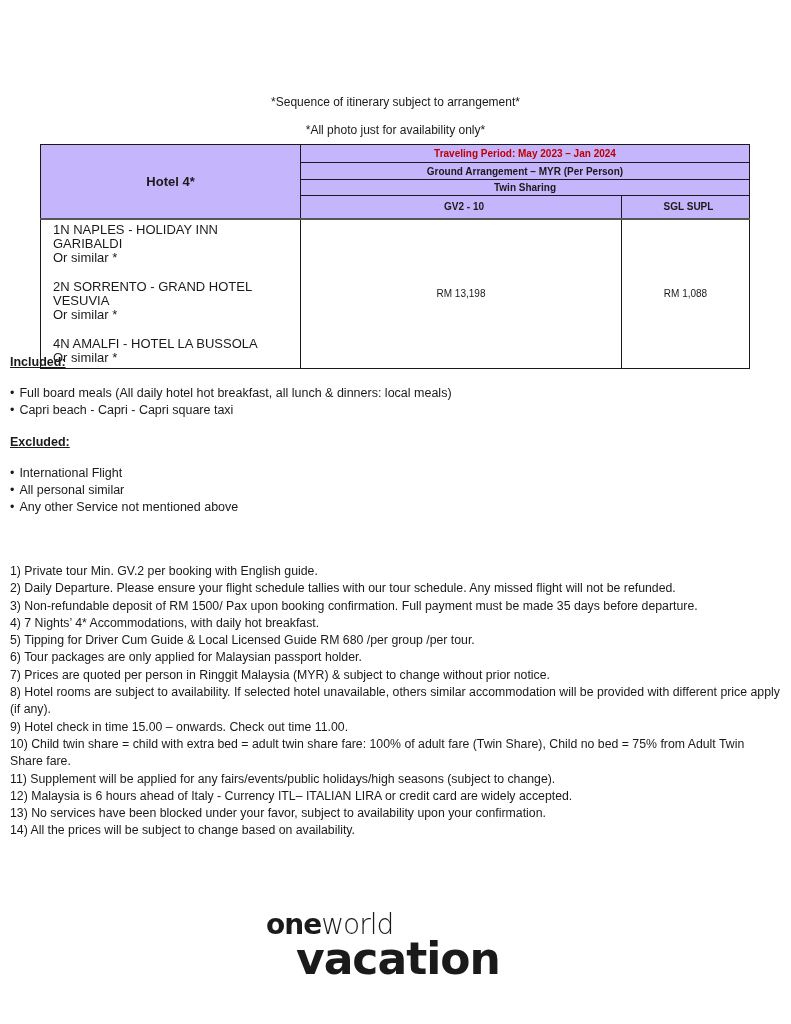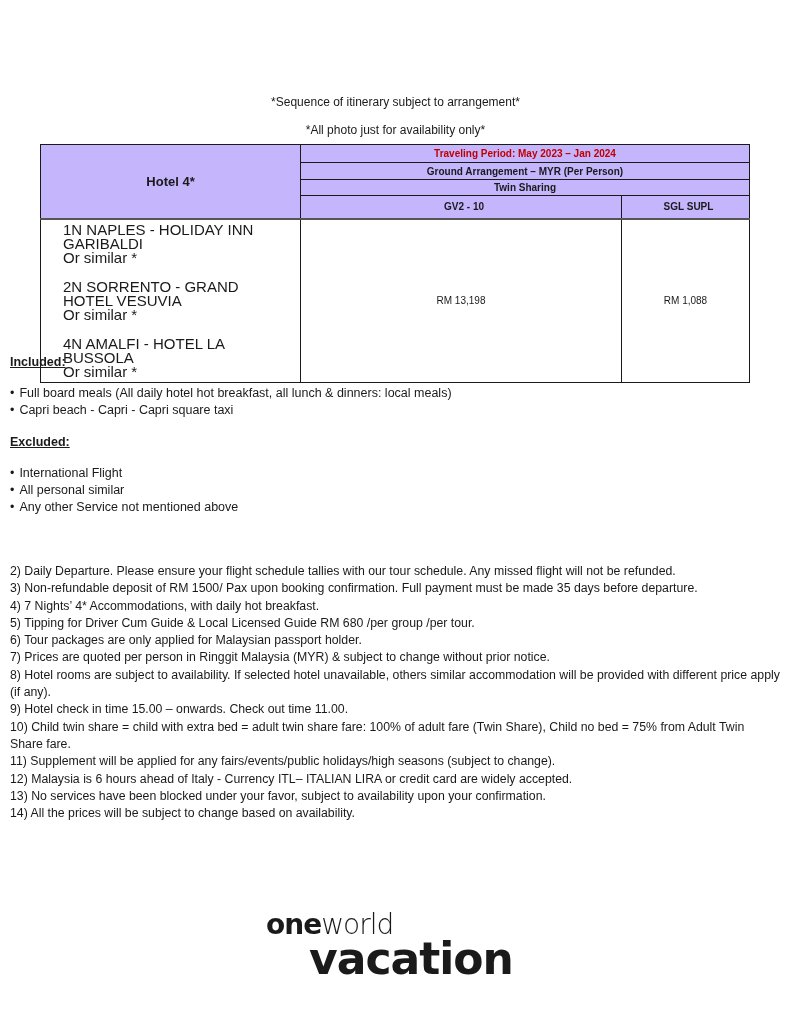--- a/index.html
+++ b/index.html
@@ -16,38 +16,38 @@
   }
   table.price td { border: 1px solid #1a1a1a; text-align: center; vertical-align: middle; }
   .green { background: #c4b5fd; font-weight: bold; }
   .hotel-head { width: 260px; font-size: 13px; font-weight: bold; }
   .period { color: #c00000; }
   .r1 td { height: 18px; }
   .r2 td { height: 17px; }
   .r3 td { height: 16px; }
   .r4 td { height: 23px; padding-left: 6px; }
   tr.body-row td { height: 118px; border-top: 2px solid #555; }
-  .hotels { text-align: left !important; vertical-align: top !important; padding: 3px 22px; font-size: 15px; line-height: 14px; }
+  .hotels { text-align: left !important; vertical-align: top !important; padding: 3px 12px; font-size: 13px; line-height: 14px; }
   .hotel-block { margin-bottom: 15px; }
   .hotel-block:last-child { margin-bottom: 0; }
   .sec { position: absolute; left: 10px; font-size: 12.5px; }
   .sec-title { font-weight: bold; text-decoration: underline; font-size: 12.5px; }
   ul.bul { list-style: none; margin-top: 16px; }
   ul.bul li { line-height: 17px; }
   ul.bul li::before { content: "\2022"; margin-right: 5px; }
   #included { top: 355px; }
   #excluded { top: 435px; }
   #remarks { top: 544px; width: 770px; }
   ol.rem { list-style: none; margin-top: 19px; }
   ol.rem li { line-height: 17.3px; font-size: 12.3px; }
   .logo { position: absolute; left: 266px; top: 908px; width: 260px; line-height: 34px; }
   .logo .l1 { font-size: 28px; letter-spacing: -1px; }
   .logo .one { font-weight: 900; font-family: "DejaVu Sans", sans-serif; }
   .logo .world { font-weight: 300; font-family: "DejaVu Sans", sans-serif; }
-  .logo .l2 { font-size: 44px; font-weight: 900; font-family: "DejaVu Sans", sans-serif; padding-left: 30px; letter-spacing: -1px; text-align: center; }
+  .logo .l2 { font-size: 44px; font-weight: 900; font-family: "DejaVu Sans", sans-serif; padding-left: 30px; letter-spacing: -1px; }
 </style>
 </head>
 <body>
 
 <div class="note" id="note1">*Sequence of itinerary subject to arrangement*</div>
 <div class="note" id="note2">*All photo just for availability only*</div>
 
 <table class="price">
   <tbody>
       <tr class="r1">
@@ -97,20 +97,21 @@
   <div class="sec-title">Excluded:</div>
   <ul class="bul">
     <li>International Flight</li>
     <li>All personal similar</li>
     <li>Any other Service not mentioned above</li>
   </ul>
 </div>
 
 <div class="sec" id="remarks">
   <ol class="rem">
+    <li>1) Private tour Min. GV.2 per booking with English guide.</li>
     <li>2) Daily Departure. Please ensure your flight schedule tallies with our tour schedule. Any missed flight will not be refunded.</li>
     <li>3)  Non-refundable deposit of RM 1500/ Pax upon booking confirmation. Full payment must be made 35 days before departure.</li>
     <li>4) 7 Nights’ 4* Accommodations, with daily hot breakfast.</li>
     <li>5) Tipping for Driver Cum Guide &amp; Local Licensed Guide RM 680 /per group /per tour.</li>
     <li>6) Tour packages are only applied for Malaysian passport holder.</li>
     <li>7) Prices are quoted per person in Ringgit Malaysia (MYR) &amp; subject to change without prior notice.</li>
     <li>8) Hotel rooms are subject to availability. If selected hotel unavailable, others similar accommodation will be provided with different price apply (if any).</li>
     <li>9) Hotel check in time 15.00 – onwards. Check out time 11.00.</li>
     <li>10) Child twin share = child with extra bed = adult twin share fare: 100% of adult fare (Twin Share), Child no bed = 75% from Adult Twin Share fare.</li>
     <li>11) Supplement will be applied for any fairs/events/public holidays/high seasons (subject to change).</li>

